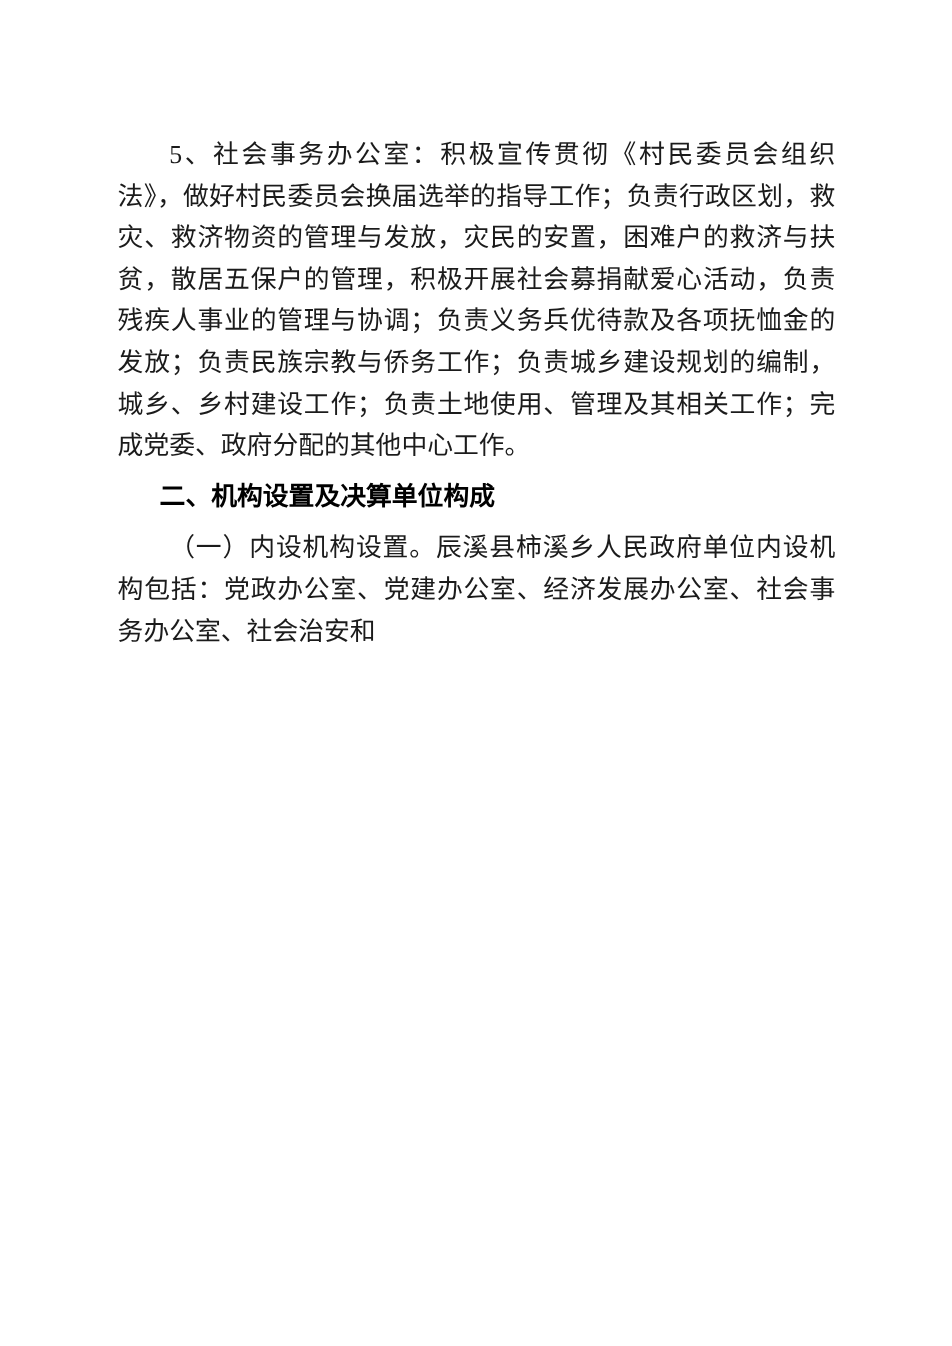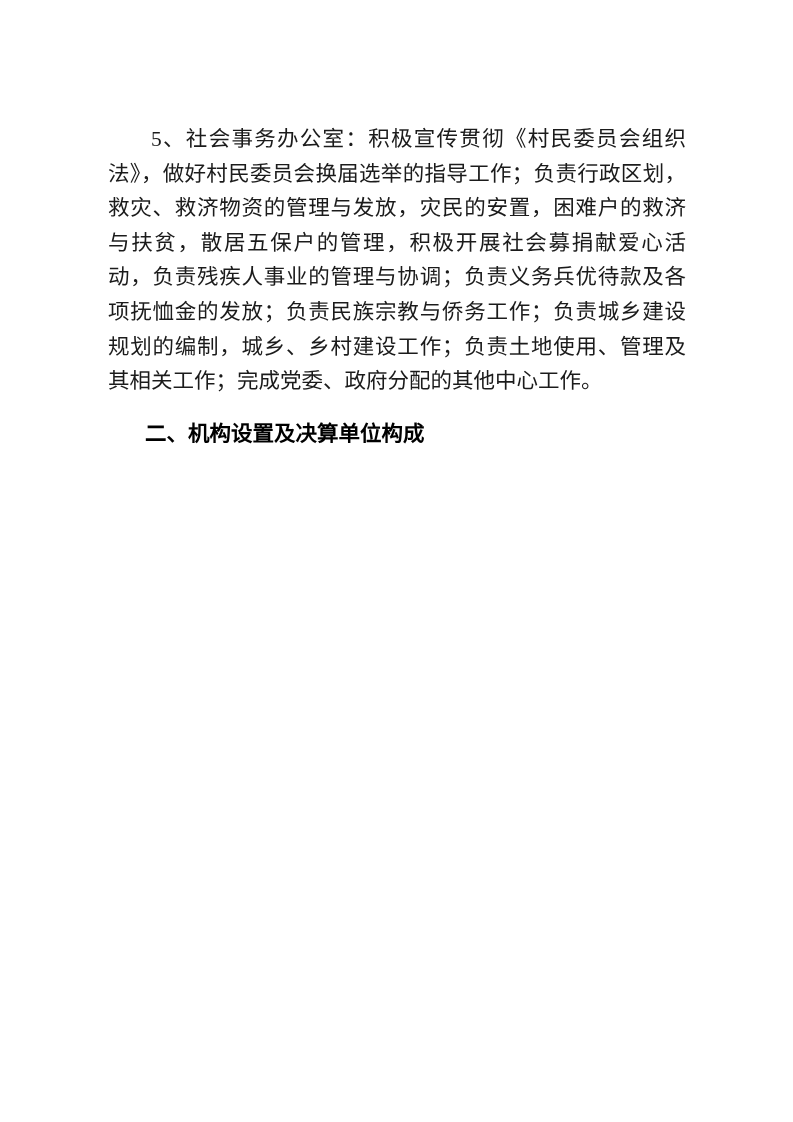--- a/index.html
+++ b/index.html
@@ -17,35 +17,36 @@
     position: absolute;
     left: 90px;
     top: 104px;
     width: 614px;
     color: #1b1b1b;
     font-family: "Liberation Serif", "DejaVu Serif", serif;
     font-size: 21.5px;
     line-height: 34.6px;
   }
   .body-para {
-    margin: 18px;
+    margin: 8px;
     text-indent: 2em;
     text-align: justify;
     text-justify: inter-character;
     word-break: normal;
   }
   .section-heading {
-    margin: 12px;
+    margin: 0;
     text-indent: 2em;
     font-family: "Liberation Sans", "DejaVu Sans", sans-serif;
     font-weight: bold;
     font-size: 21.5px;
     line-height: 34.6px;
     color: #000000;
   }
 </style>
 </head>
 <body>
 
 <div class="page">
   <p class="body-para">5、社会事务办公室：积极宣传贯彻《村民委员会组织法》，做好村民委员会换届选举的指导工作；负责行政区划，救灾、救济物资的管理与发放，灾民的安置，困难户的救济与扶贫，散居五保户的管理，积极开展社会募捐献爱心活动，负责残疾人事业的管理与协调；负责义务兵优待款及各项抚恤金的发放；负责民族宗教与侨务工作；负责城乡建设规划的编制，城乡、乡村建设工作；负责土地使用、管理及其相关工作；完成党委、政府分配的其他中心工作。</p>
   <h2 class="section-heading">二、机构设置及决算单位构成</h2>
+  <p class="body-para">（一）内设机构设置。辰溪县柿溪乡人民政府单位内设机构包括：党政办公室、党建办公室、经济发展办公室、社会事务办公室、社会治安和</p>
 </div>
 
 </body></html>

